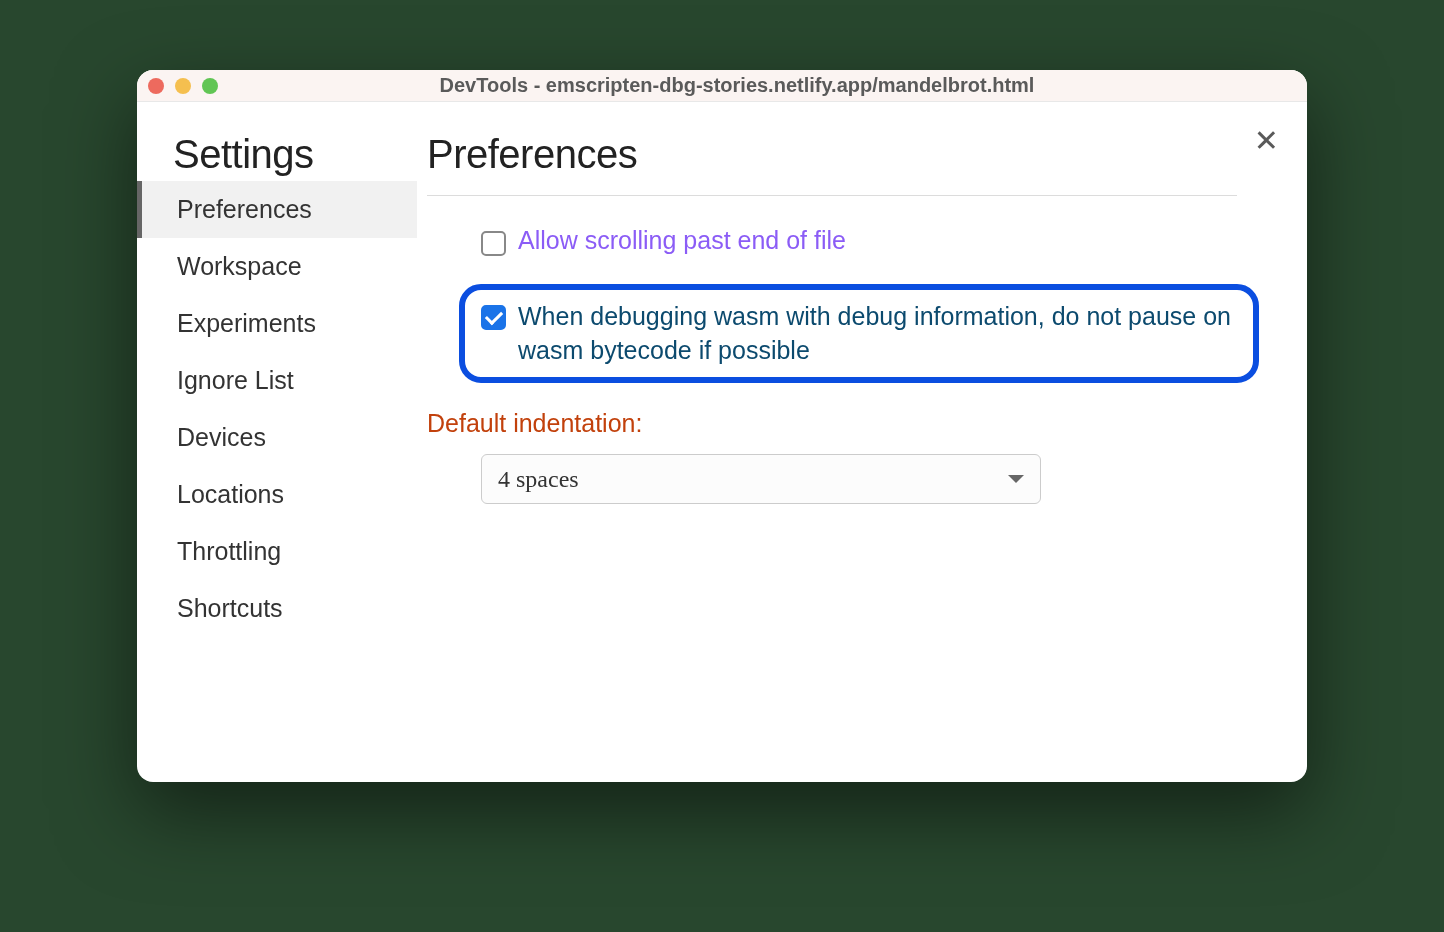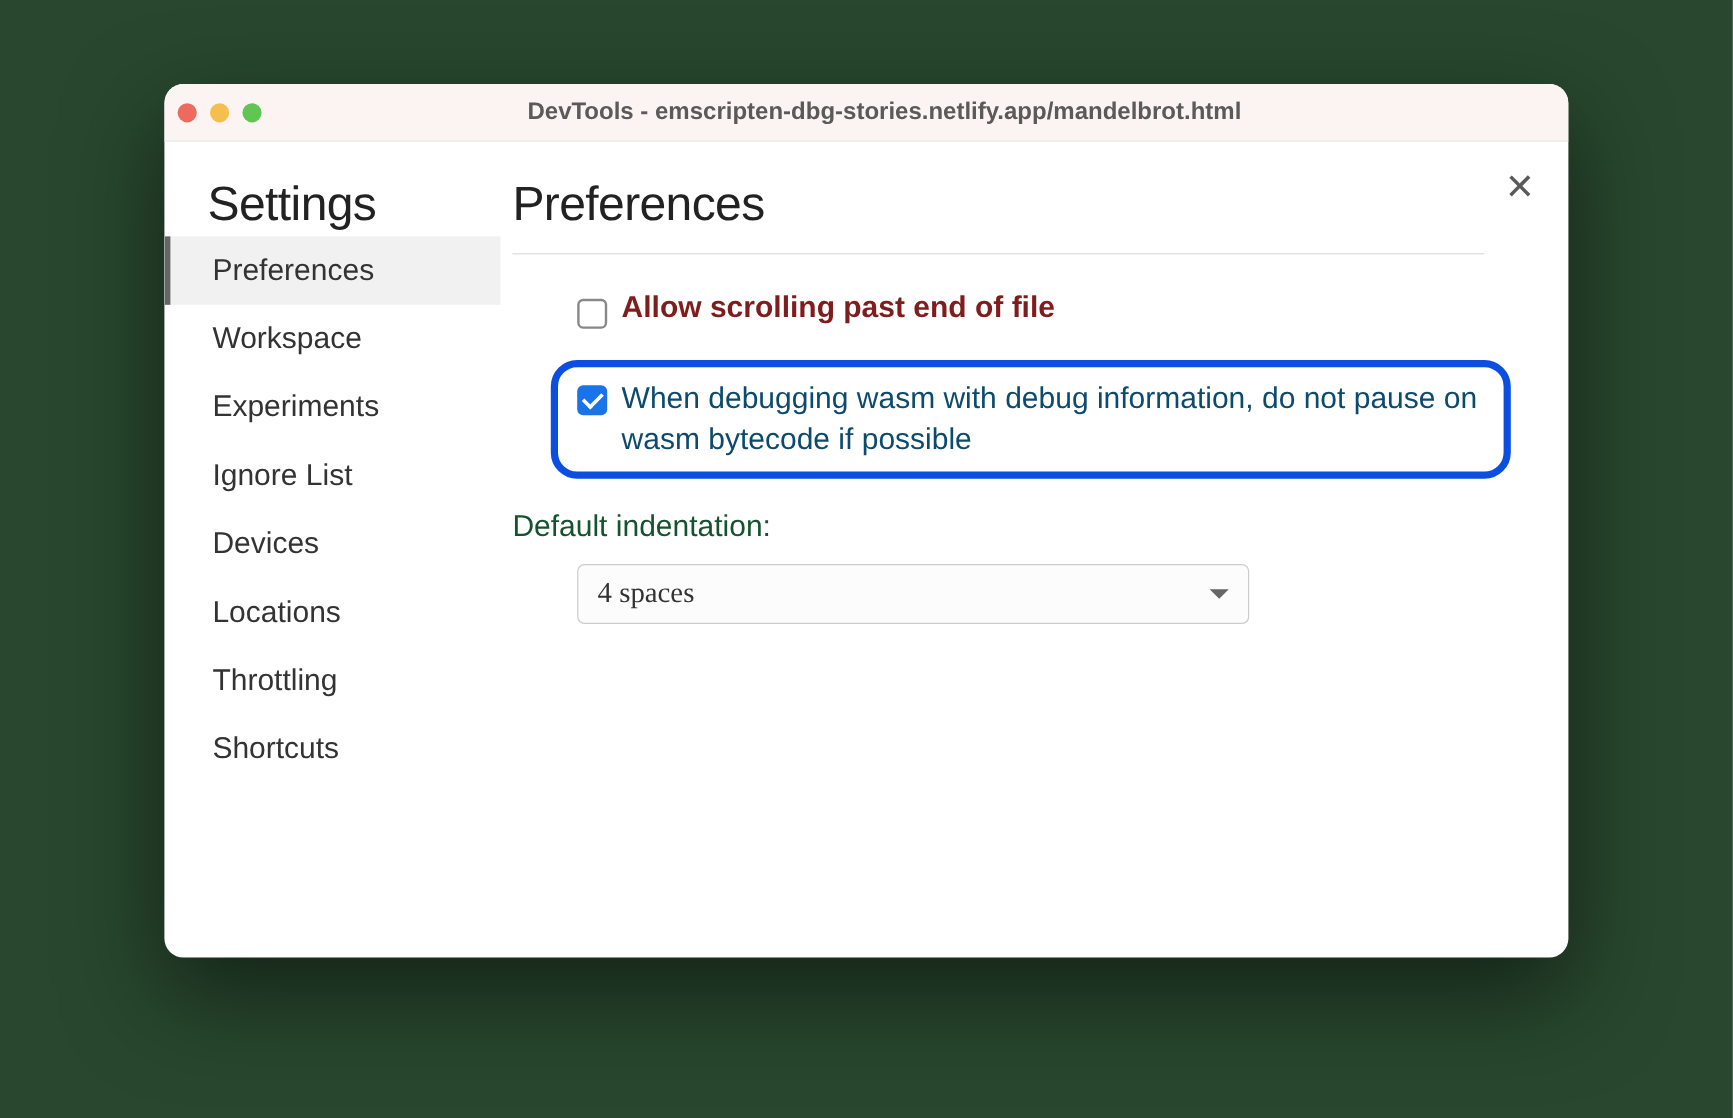--- a/index.html
+++ b/index.html
@@ -19,21 +19,21 @@
     }
     .window {
       width: 1170px;
       background: #ffffff;
       border-radius: 16px;
       box-shadow: 0 30px 80px rgba(0,0,0,0.5);
       overflow: hidden;
     }
     .titlebar {
       background: #fbf4f2;
-      height: 48px;
+      height: 32px;
       display: flex;
       align-items: center;
       padding: 0 11px;
       border-bottom: 1px solid #e8e8e8;
     }
     .traffic-lights {
       display: flex;
       gap: 11px;
       margin-right: 20px;
     }
@@ -109,27 +109,26 @@
     .divider {
       height: 1px;
       background: #dcdcdc;
       margin-bottom: 28px;
     }
     .option-list {
       padding-left: 54px;
     }
     .option-row {
       display: flex;
-      align-items: flex-end;
+      align-items: center;
       gap: 12px;
       margin-bottom: 26px;
       font-size: 25px;
-      color: #7f1d1d;
+      color: #8b5cf6;
       line-height: 1.35;
-      font-weight: bold;
     }
     .checkbox {
       width: 25px;
       height: 25px;
       border: 2px solid #888;
       border-radius: 5px;
       flex-shrink: 0;
       margin-top: 5px;
       display: flex;
       align-items: center;
@@ -159,21 +158,21 @@
       gap: 12px;
       font-size: 25px;
       color: #0c4a6e;
       line-height: 1.35;
     }
     .highlight-box .checkbox {
       margin-top: 5px;
     }
     .setting-label {
       font-size: 25px;
-      color: #14532d;
+      color: #c2410c;
       margin-top: 10px;
       margin-bottom: 16px;
     }
     .select-wrapper {
       margin-left: 54px;
     }
     .select {
       width: 560px;
       height: 50px;
       border: 1px solid #ccc;

